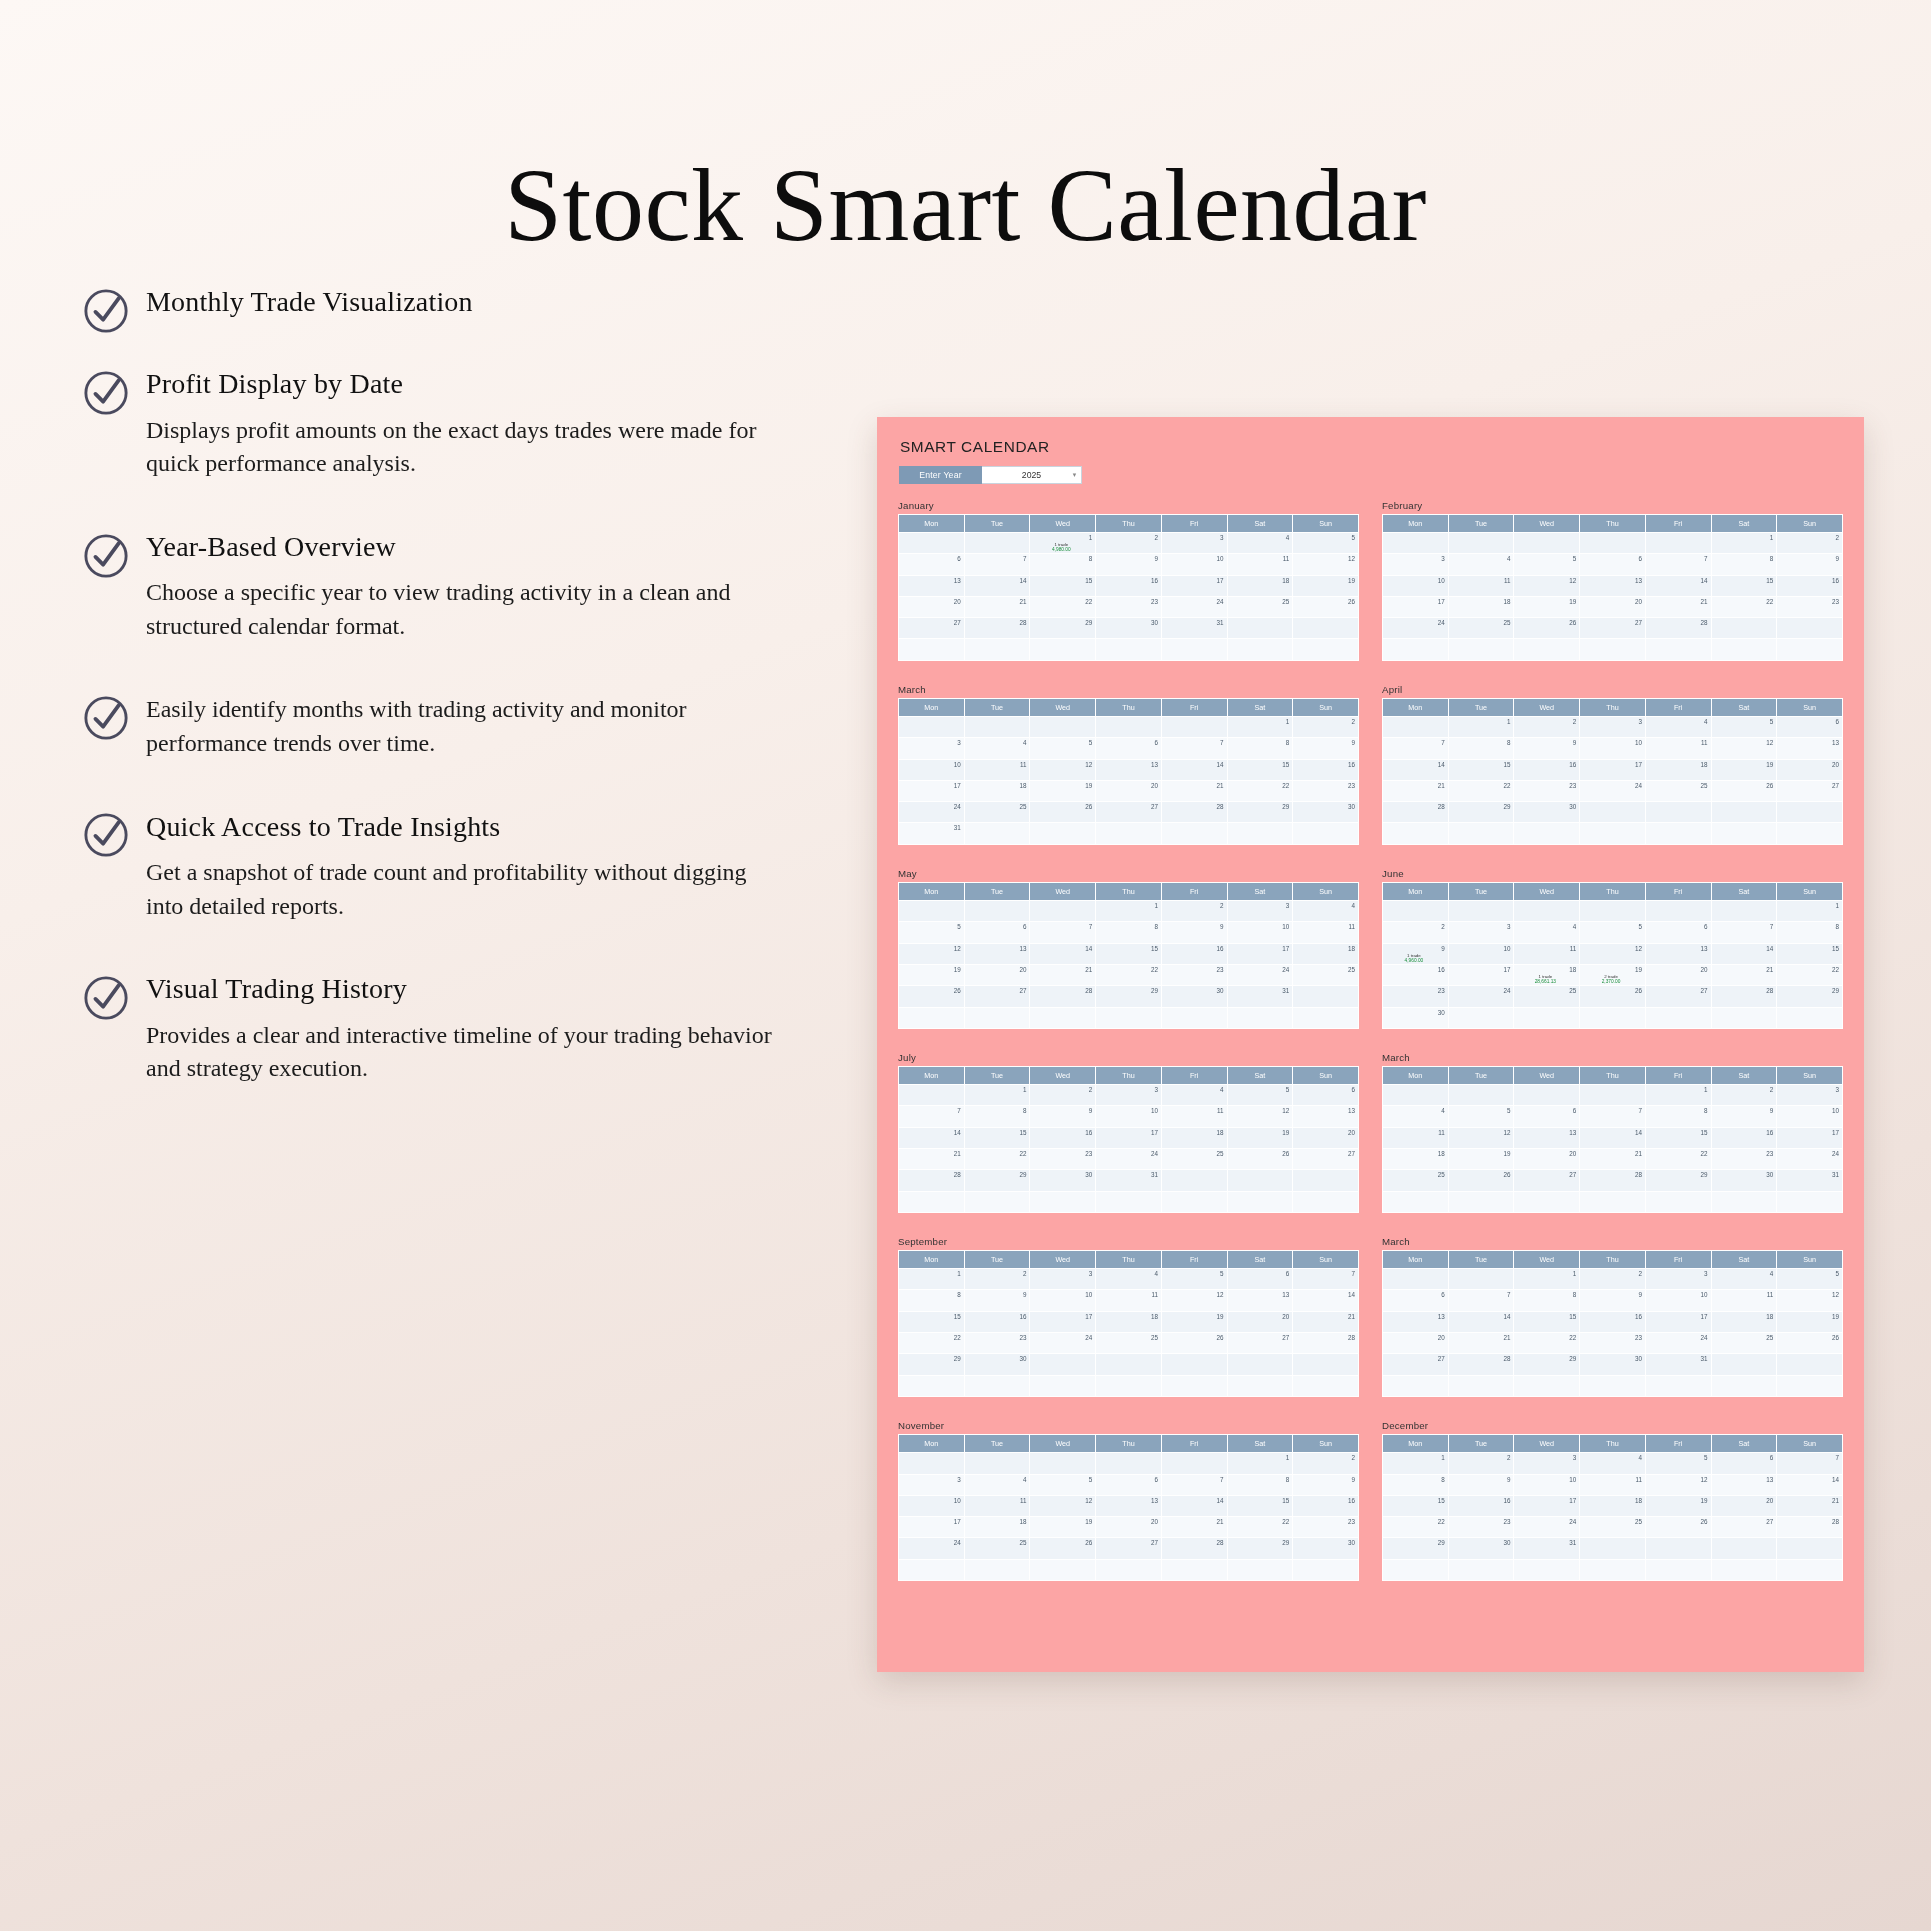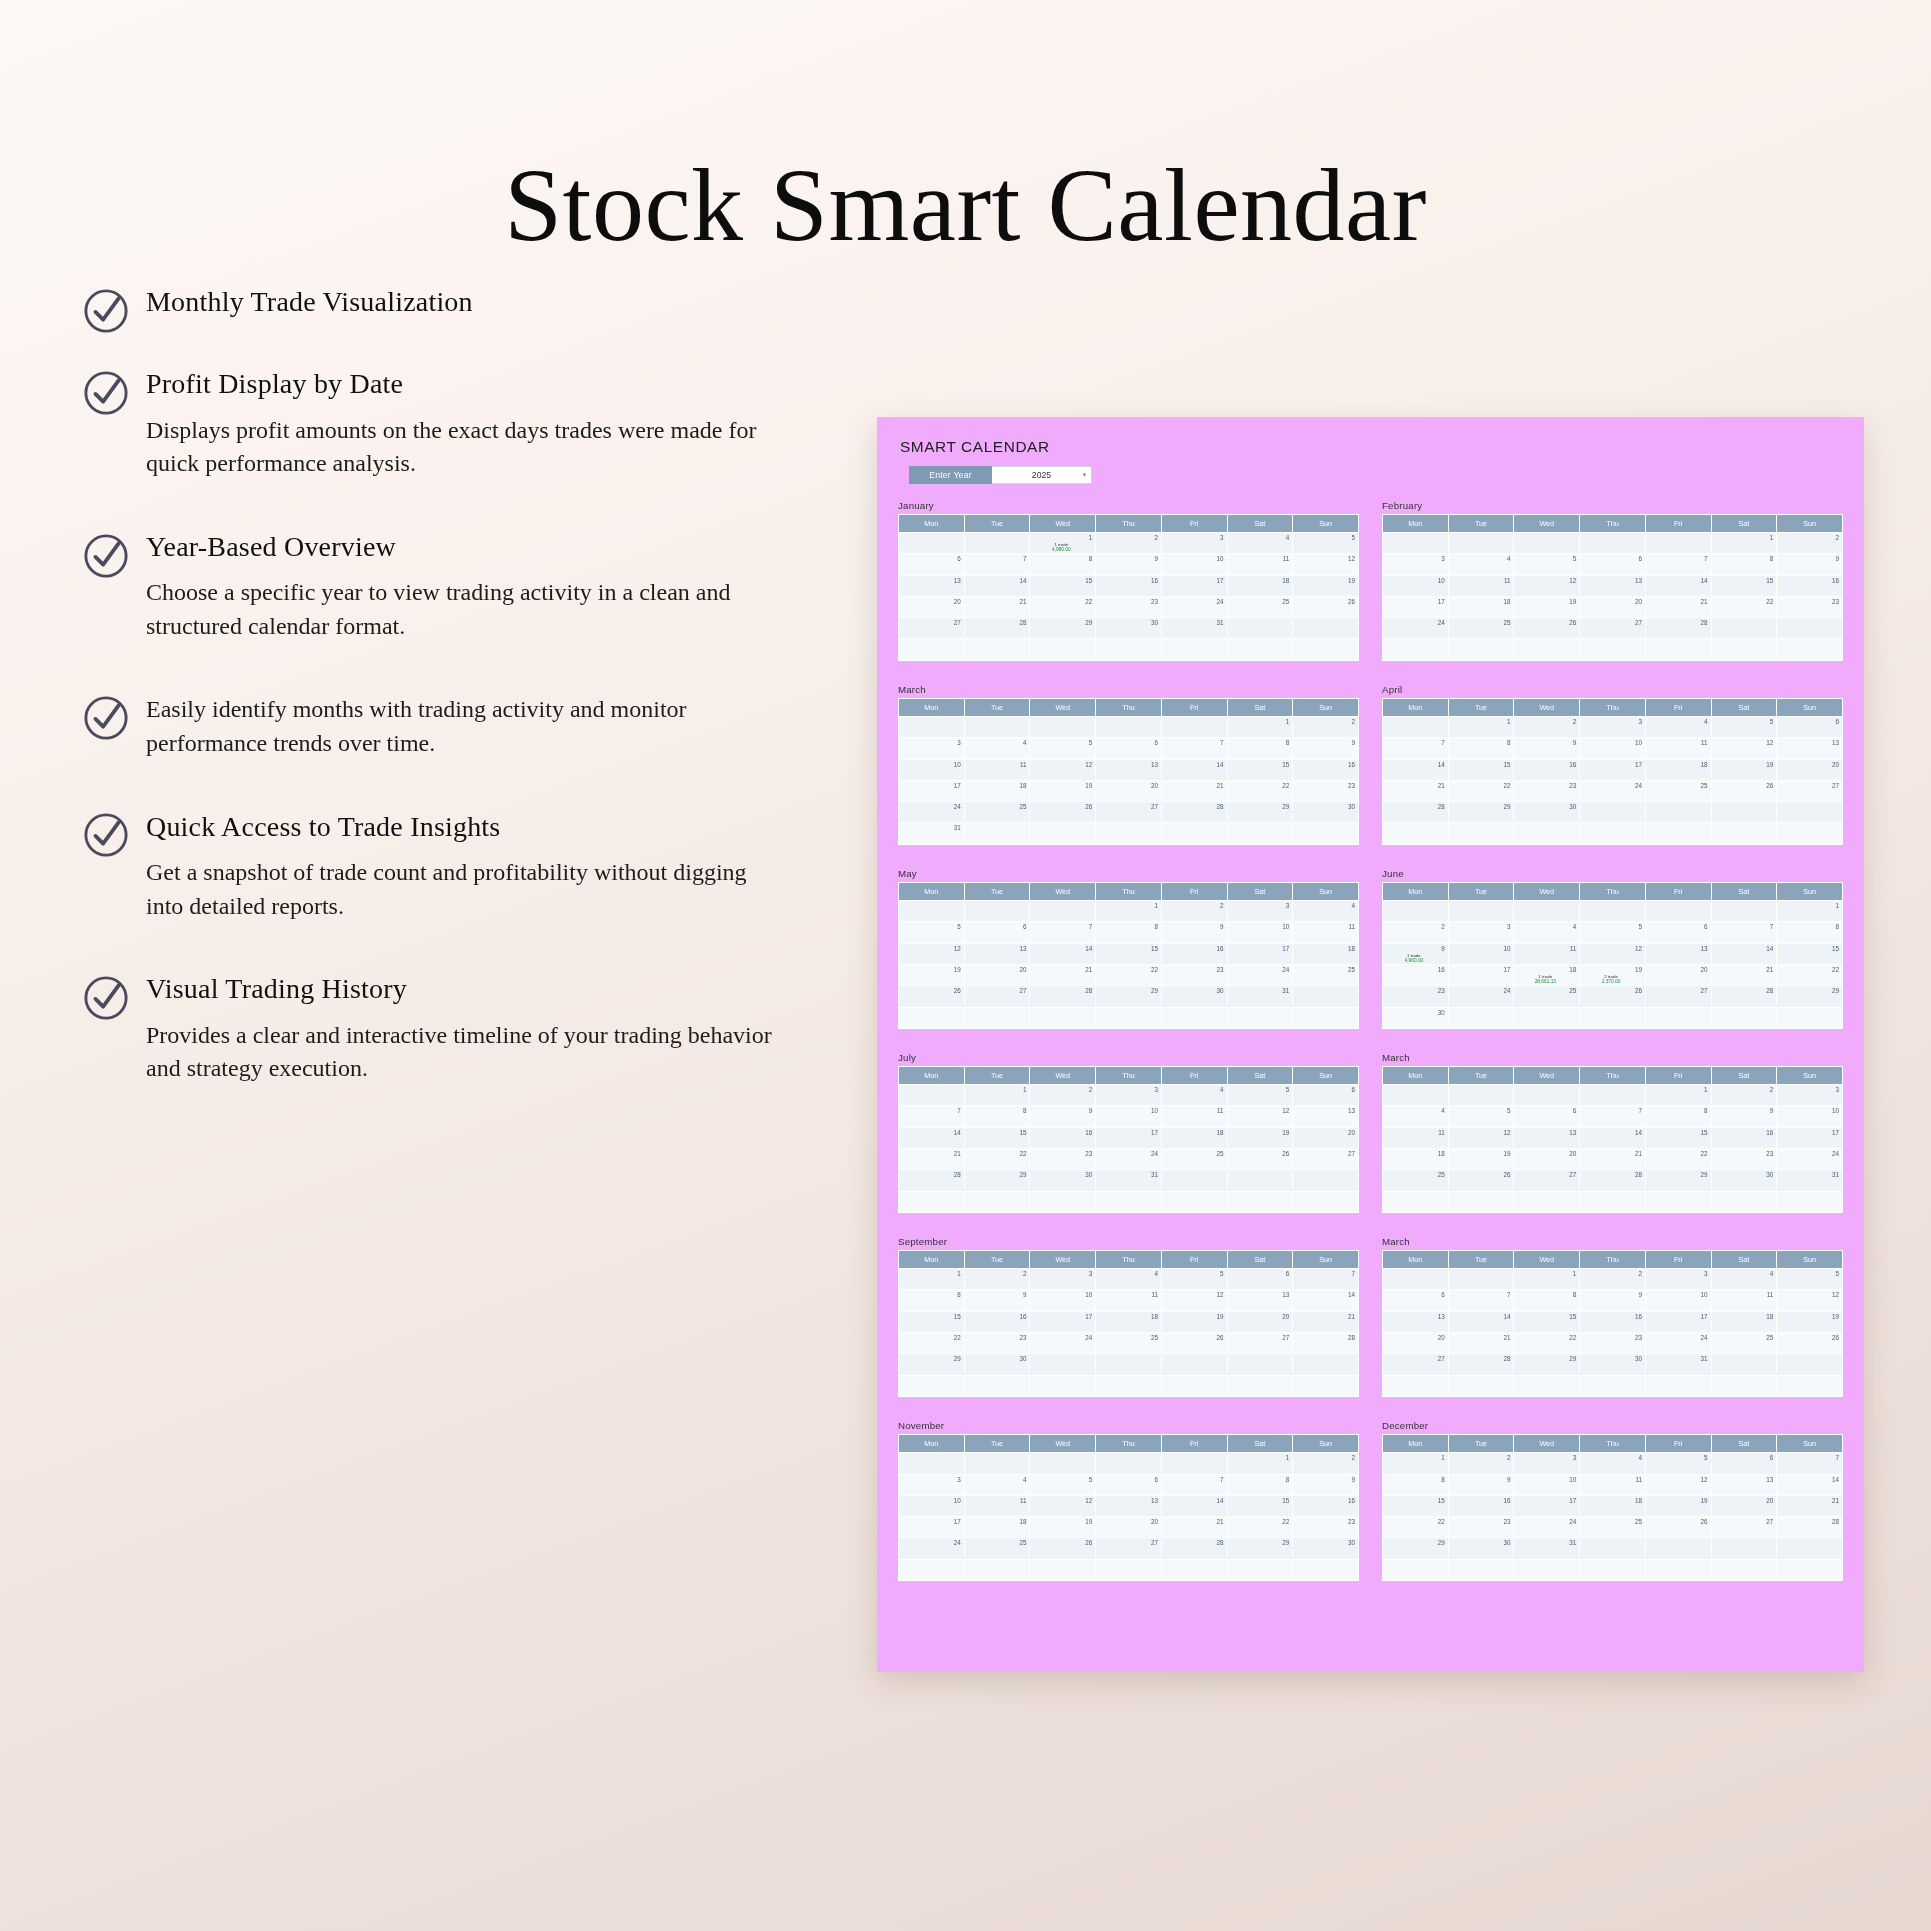--- a/index.html
+++ b/index.html
@@ -65,21 +65,21 @@
     max-width: 637px;
   }
 
   
   .sheet-card {
     position: absolute;
     left: 877px;
     top: 417px;
     width: 987px;
     height: 1255px;
-    background: #f0abfc;
+    background: #fca5a5;
     box-shadow: 0 9.7px 29px rgba(90, 60, 50, 0.18);
     overflow: hidden;
   }
   .sheet-inner {
     position: absolute;
     left: 0; top: 0;
     width: 987px;
     height: 1255px;
     padding: 17.4px 21px 0 21px;
     box-sizing: border-box;
@@ -90,21 +90,21 @@
     letter-spacing: 0.6px;
     color: #222;
     margin: 3.9px 0 9.7px 1.9px;
     font-weight: 400;
   }
   .year-row {
     display: flex;
     width: 183px;
     height: 18.3px;
     margin-bottom: 15.4px;
-    margin-left: 11px;
+    margin-left: 1px;
     justify-content: flex-end;
   }
   .year-label {
     flex: 0 0 83px;
     background: #7e9ab5;
     color: #fff;
     font-size: 8.7px;
     display: flex;
     align-items: center;
     justify-content: center;

